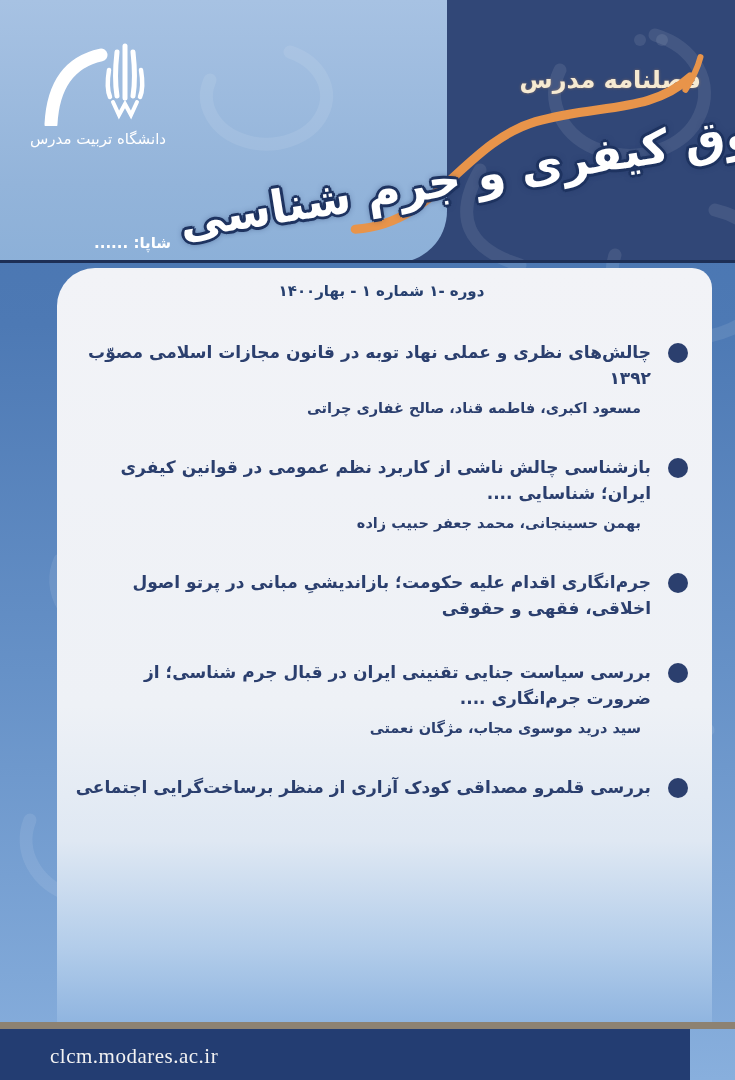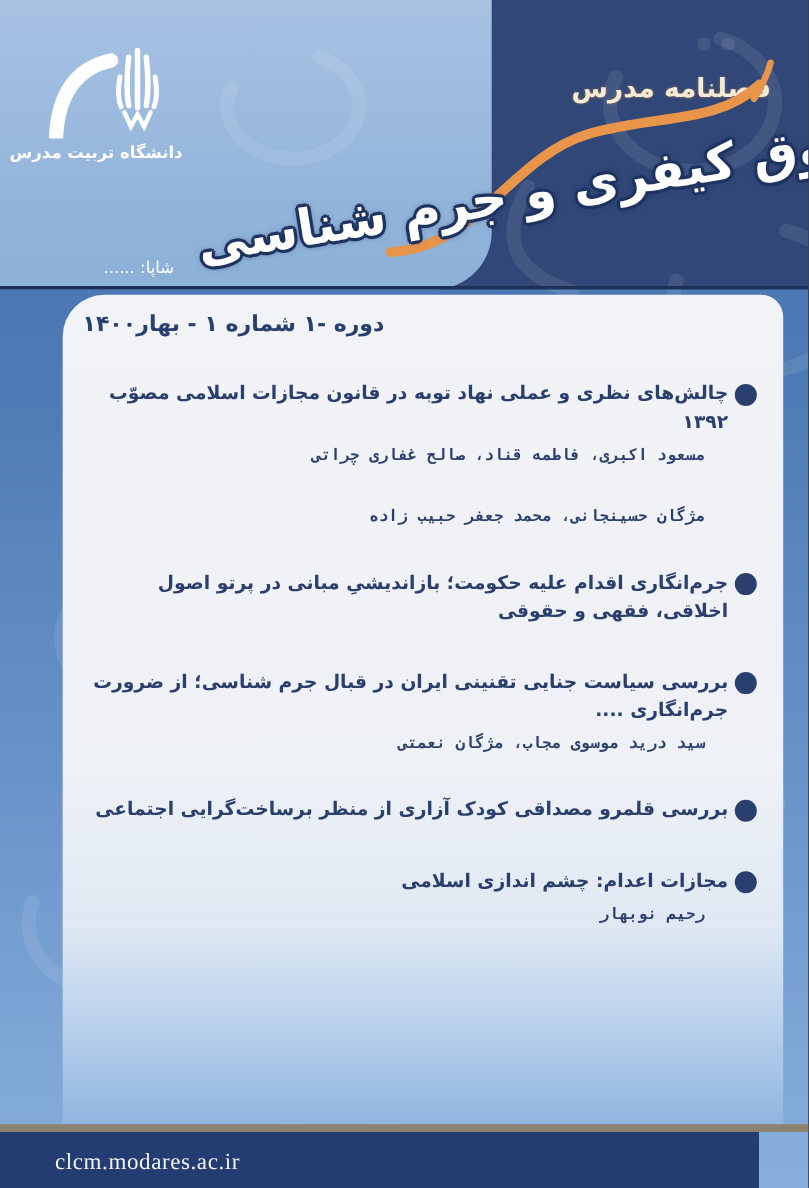--- a/index.html
+++ b/index.html
@@ -13,48 +13,48 @@
   .header-light{
     position:absolute;left:0;top:0;width:447px;height:263px;z-index:2;
     background:linear-gradient(180deg,#a7c2e3 0%,#93b4da 70%,#8cb0d8 100%);
     border-bottom-right-radius:52px;
   }
   .header-underline{position:absolute;left:0;top:260px;width:735px;height:3px;background:#1d2f56;z-index:4;}
   .watermark{position:absolute;left:0;top:0;z-index:3;pointer-events:none;}
   
   .logo-block{position:absolute;left:36px;top:40px;width:130px;text-align:center;z-index:5;}
   .logo-block svg{display:block;margin:0 auto;}
-  .univ-name{margin-top:4px;color:#ffffff;font-size:15px;font-weight:bold;white-space:nowrap;direction:rtl;}
-  .issn{position:absolute;left:94px;top:234px;z-index:5;color:#ffffff;font-size:15px;font-weight:normal;direction:rtl;}
+  .univ-name{margin-top:4px;color:#ffffff;font-size:15px;font-weight:normal;white-space:nowrap;direction:rtl;}
+  .issn{position:absolute;left:94px;top:234px;z-index:5;color:#ffffff;font-size:15px;font-weight:bold;direction:rtl;}
   
   .kicker{position:absolute;right:34px;top:66px;z-index:6;color:#f6ead2;font-size:24px;font-weight:bold;direction:rtl;
           text-shadow:0 0 3px rgba(238,160,80,.45);}
   .callig{position:absolute;left:278px;top:86px;width:442px;height:172px;z-index:6;transform:rotate(-9deg);}
   .callig .swash{position:absolute;left:0;top:0;}
   .callig-text{
     position:absolute;left:0;top:0;width:100%;height:100%;
     display:flex;align-items:center;justify-content:center;
     font-size:46px;font-weight:bold;color:#ffffff;white-space:nowrap;direction:rtl;
     text-shadow:3px 0 0 #1e3360,-3px 0 0 #1e3360,0 3px 0 #1e3360,0 -3px 0 #1e3360,
                 2px 2px 0 #1e3360,-2px -2px 0 #1e3360,2px -2px 0 #1e3360,-2px 2px 0 #1e3360,
                 0 0 7px #1e3360;
   }
   
   .panel{
     position:absolute;left:57px;top:268px;width:655px;height:754px;z-index:4;
     background:linear-gradient(180deg,#f2f3f7 0%,#eef1f6 58%,#dfe8f3 76%,#b3cdea 90%,#90b5e0 100%);
     border-radius:38px 20px 0 0;direction:rtl;box-sizing:border-box;
     padding:14px 24px 0 18px;
   }
-  .issue{color:#27406f;font-size:20px;font-weight:bold;text-align:left;margin:0 0 40px 0;}
+  .issue{color:#27406f;font-size:15px;font-weight:bold;text-align:center;margin:0 0 40px 0;}
   .article{margin-bottom:39px;}
-  .title-row{display:flex;align-items:flex-start;gap:6px;}
+  .title-row{display:flex;align-items:flex-start;gap:17px;}
   .bullet{flex:none;width:20px;height:20px;border-radius:50%;background:#2b3f6e;margin-top:3px;}
   .a-title{color:#2b3f6e;font-size:17px;font-weight:bold;line-height:1.5;}
-  .a-authors{color:#2b3f6e;font-size:14.5px;font-weight:bold;margin-top:9px;padding-right:47px;font-family:Liberation Mono, monospace;}
+  .a-authors{color:#2b3f6e;font-size:14.5px;font-weight:bold;margin-top:9px;padding-right:47px;}
   
   .footer-divider{position:absolute;left:0;top:1022px;width:735px;height:7px;background:#8d8272;z-index:5;}
   .footer-bar{position:absolute;left:0;top:1029px;width:690px;height:55px;background:#233d72;z-index:5;
               display:flex;align-items:center;}
   .site-url{margin-left:50px;color:#f2f2f2;font-family:"Liberation Serif",serif;font-size:21px;letter-spacing:.5px;direction:ltr;}
 </style>
 </head>
 <body>
 
 <div class="page">
@@ -121,21 +121,25 @@
 
       <div class="article">
         <div class="title-row">
           <span class="bullet"></span>
           <span class="a-title">چالش‌های نظری و عملی نهاد توبه در قانون مجازات اسلامی مصوّب ۱۳۹۲</span>
         </div>
         <div class="a-authors">مسعود اکبری، فاطمه قناد، صالح غفاری چراتی</div>
       </div>
 
       <div class="article">
-        <div class="a-authors">مژگان حسینجانی، محمد جعفر حبیب زاده</div>
+        <div class="title-row">
+          <span class="bullet"></span>
+          <span class="a-title">بازشناسی چالش ناشی از کاربرد نظم عمومی در قوانین کیفری ایران؛ شناسایی ....</span>
+        </div>
+        <div class="a-authors">بهمن حسینجانی، محمد جعفر حبیب زاده</div>
       </div>
 
       <div class="article">
         <div class="title-row">
           <span class="bullet"></span>
           <span class="a-title">جرم‌انگاری اقدام علیه حکومت؛ بازاندیشیِ مبانی در پرتو اصول اخلاقی، فقهی و حقوقی</span>
         </div>
       </div>
 
       <div class="article">
@@ -146,27 +150,20 @@
         <div class="a-authors">سید درید موسوی مجاب، مژگان نعمتی</div>
       </div>
 
       <div class="article">
         <div class="title-row">
           <span class="bullet"></span>
           <span class="a-title">بررسی قلمرو مصداقی کودک آزاری از منظر برساخت‌گرایی اجتماعی</span>
         </div>
       </div>
 
-      <div class="article">
-        <div class="title-row">
-          <span class="bullet"></span>
-          <span class="a-title">مجازات اعدام: چشم اندازی اسلامی</span>
-        </div>
-        <div class="a-authors">رحیم نوبهار</div>
-      </div>
 
     </div>
   </div>
 
   <div class="footer-divider"></div>
   <div class="footer-bar">
     <span class="site-url">clcm.modares.ac.ir</span>
   </div>
 
 </div>

